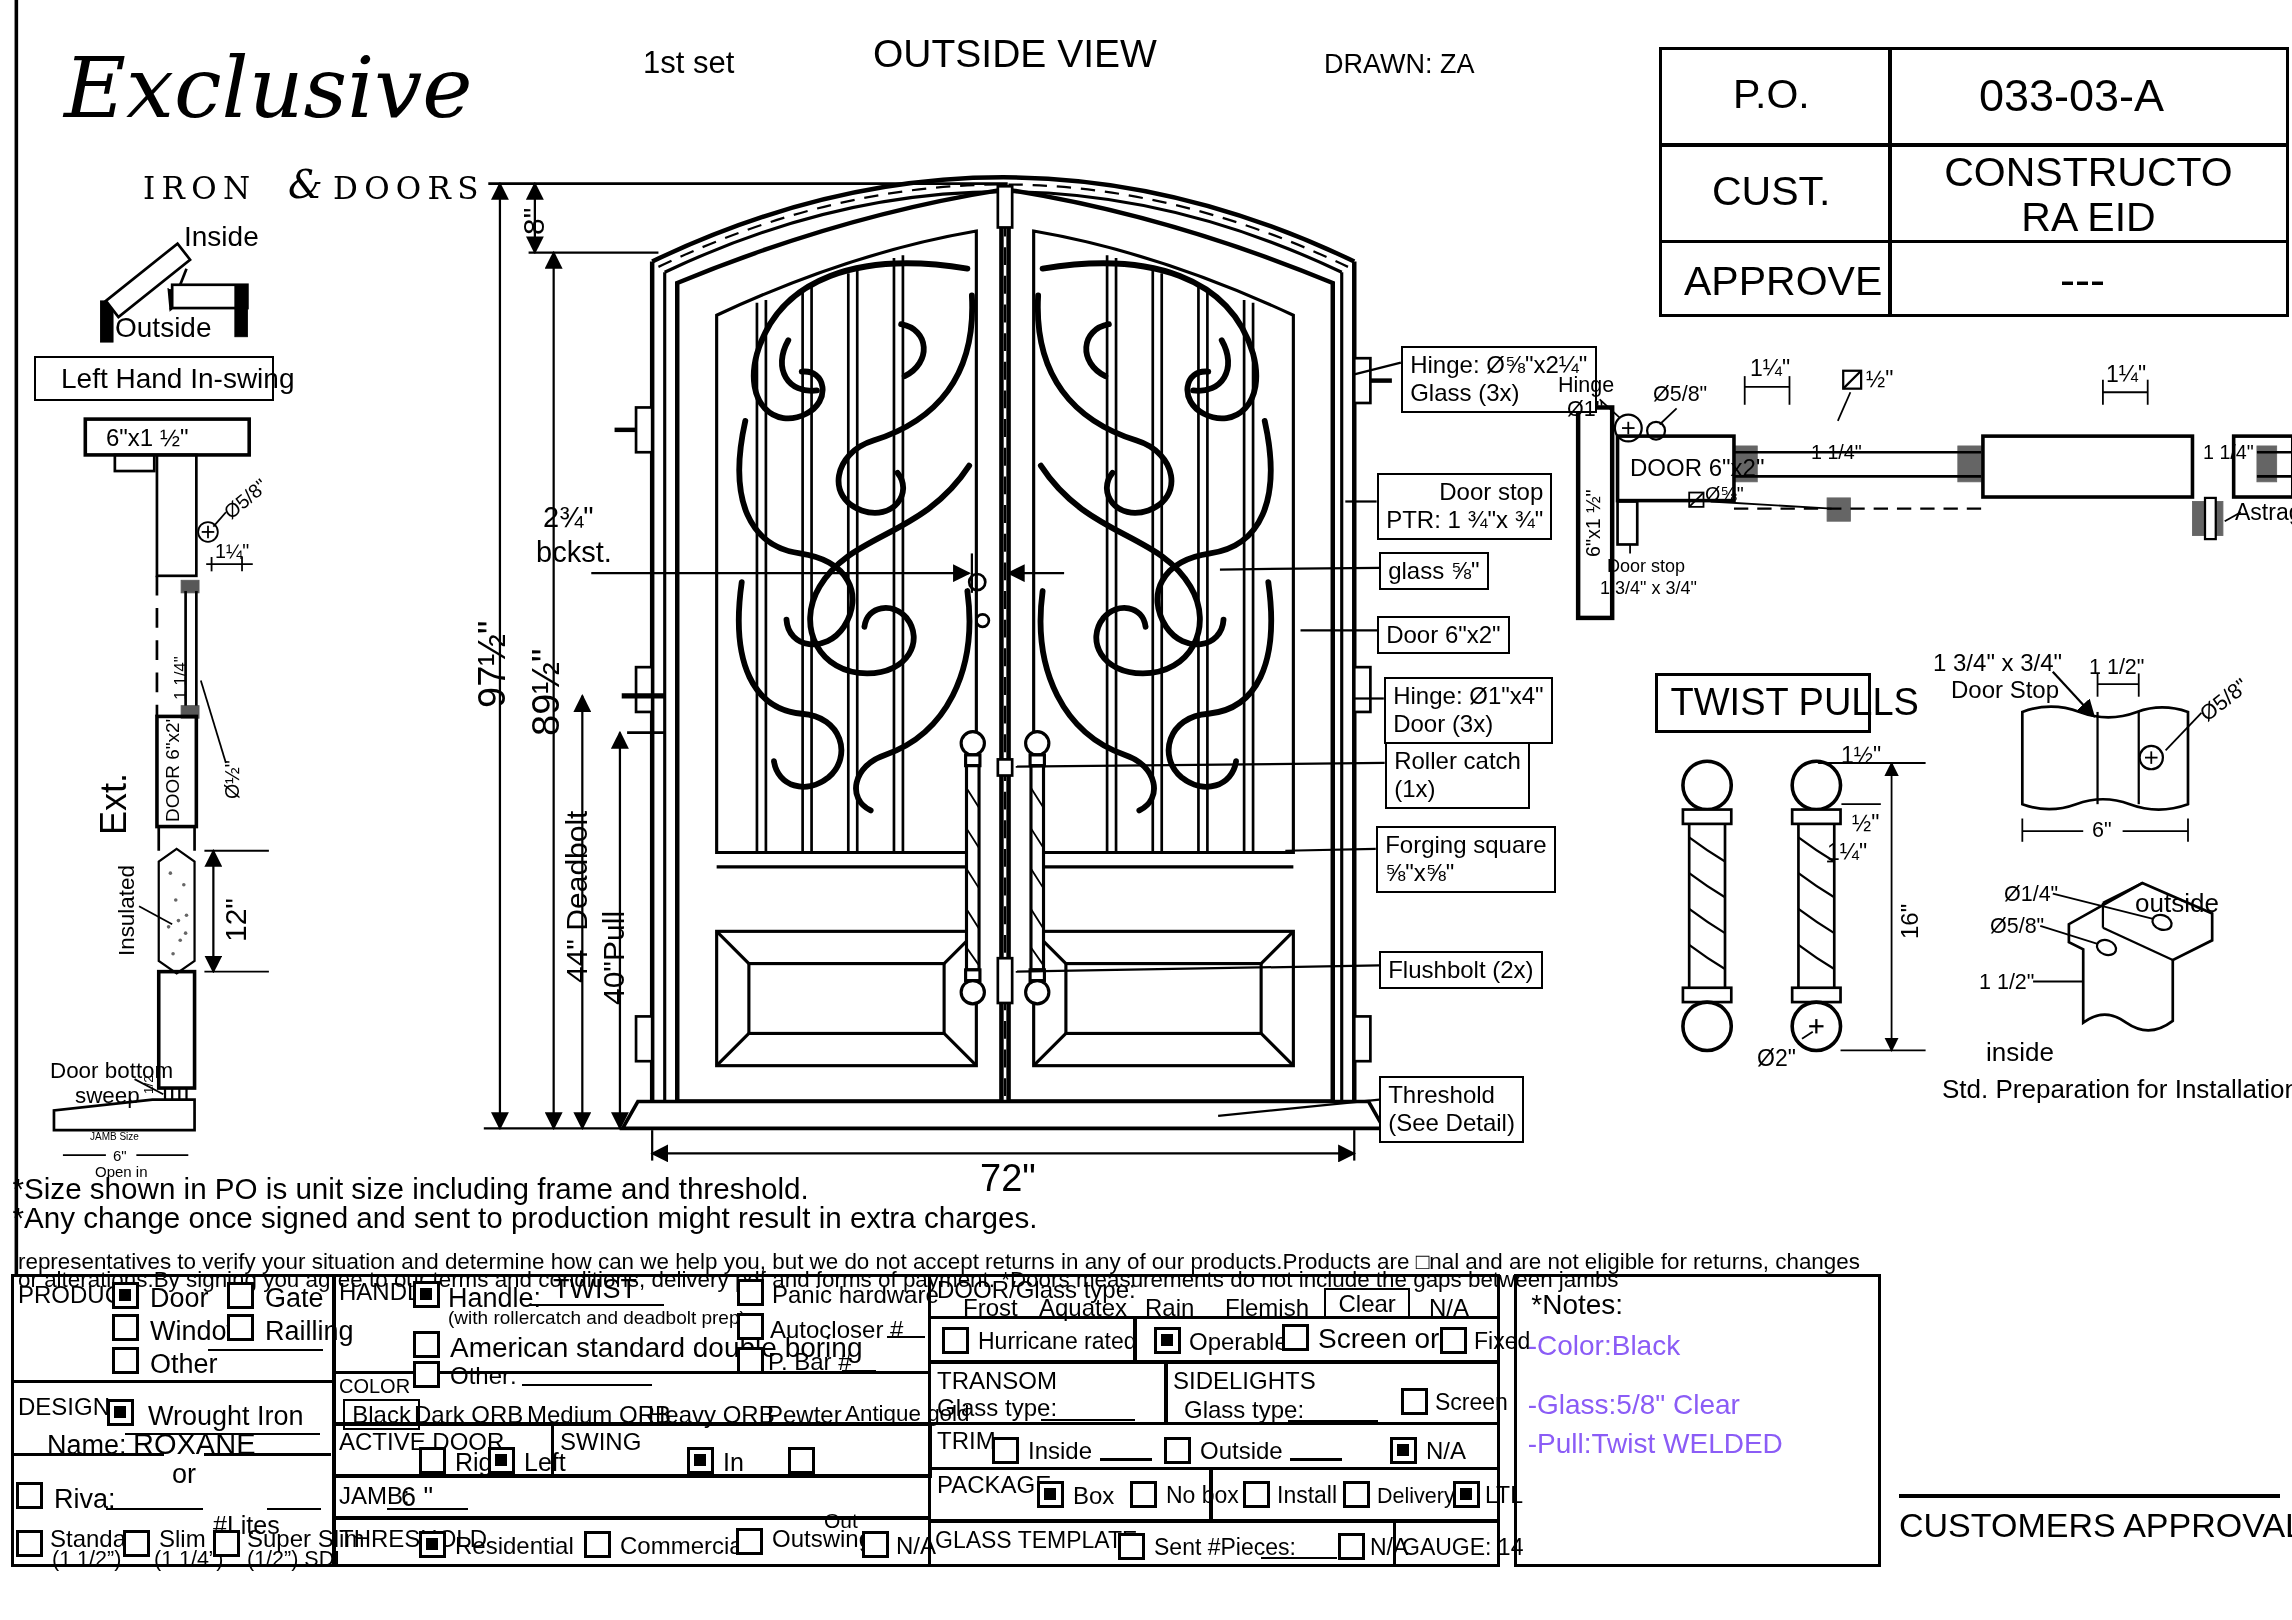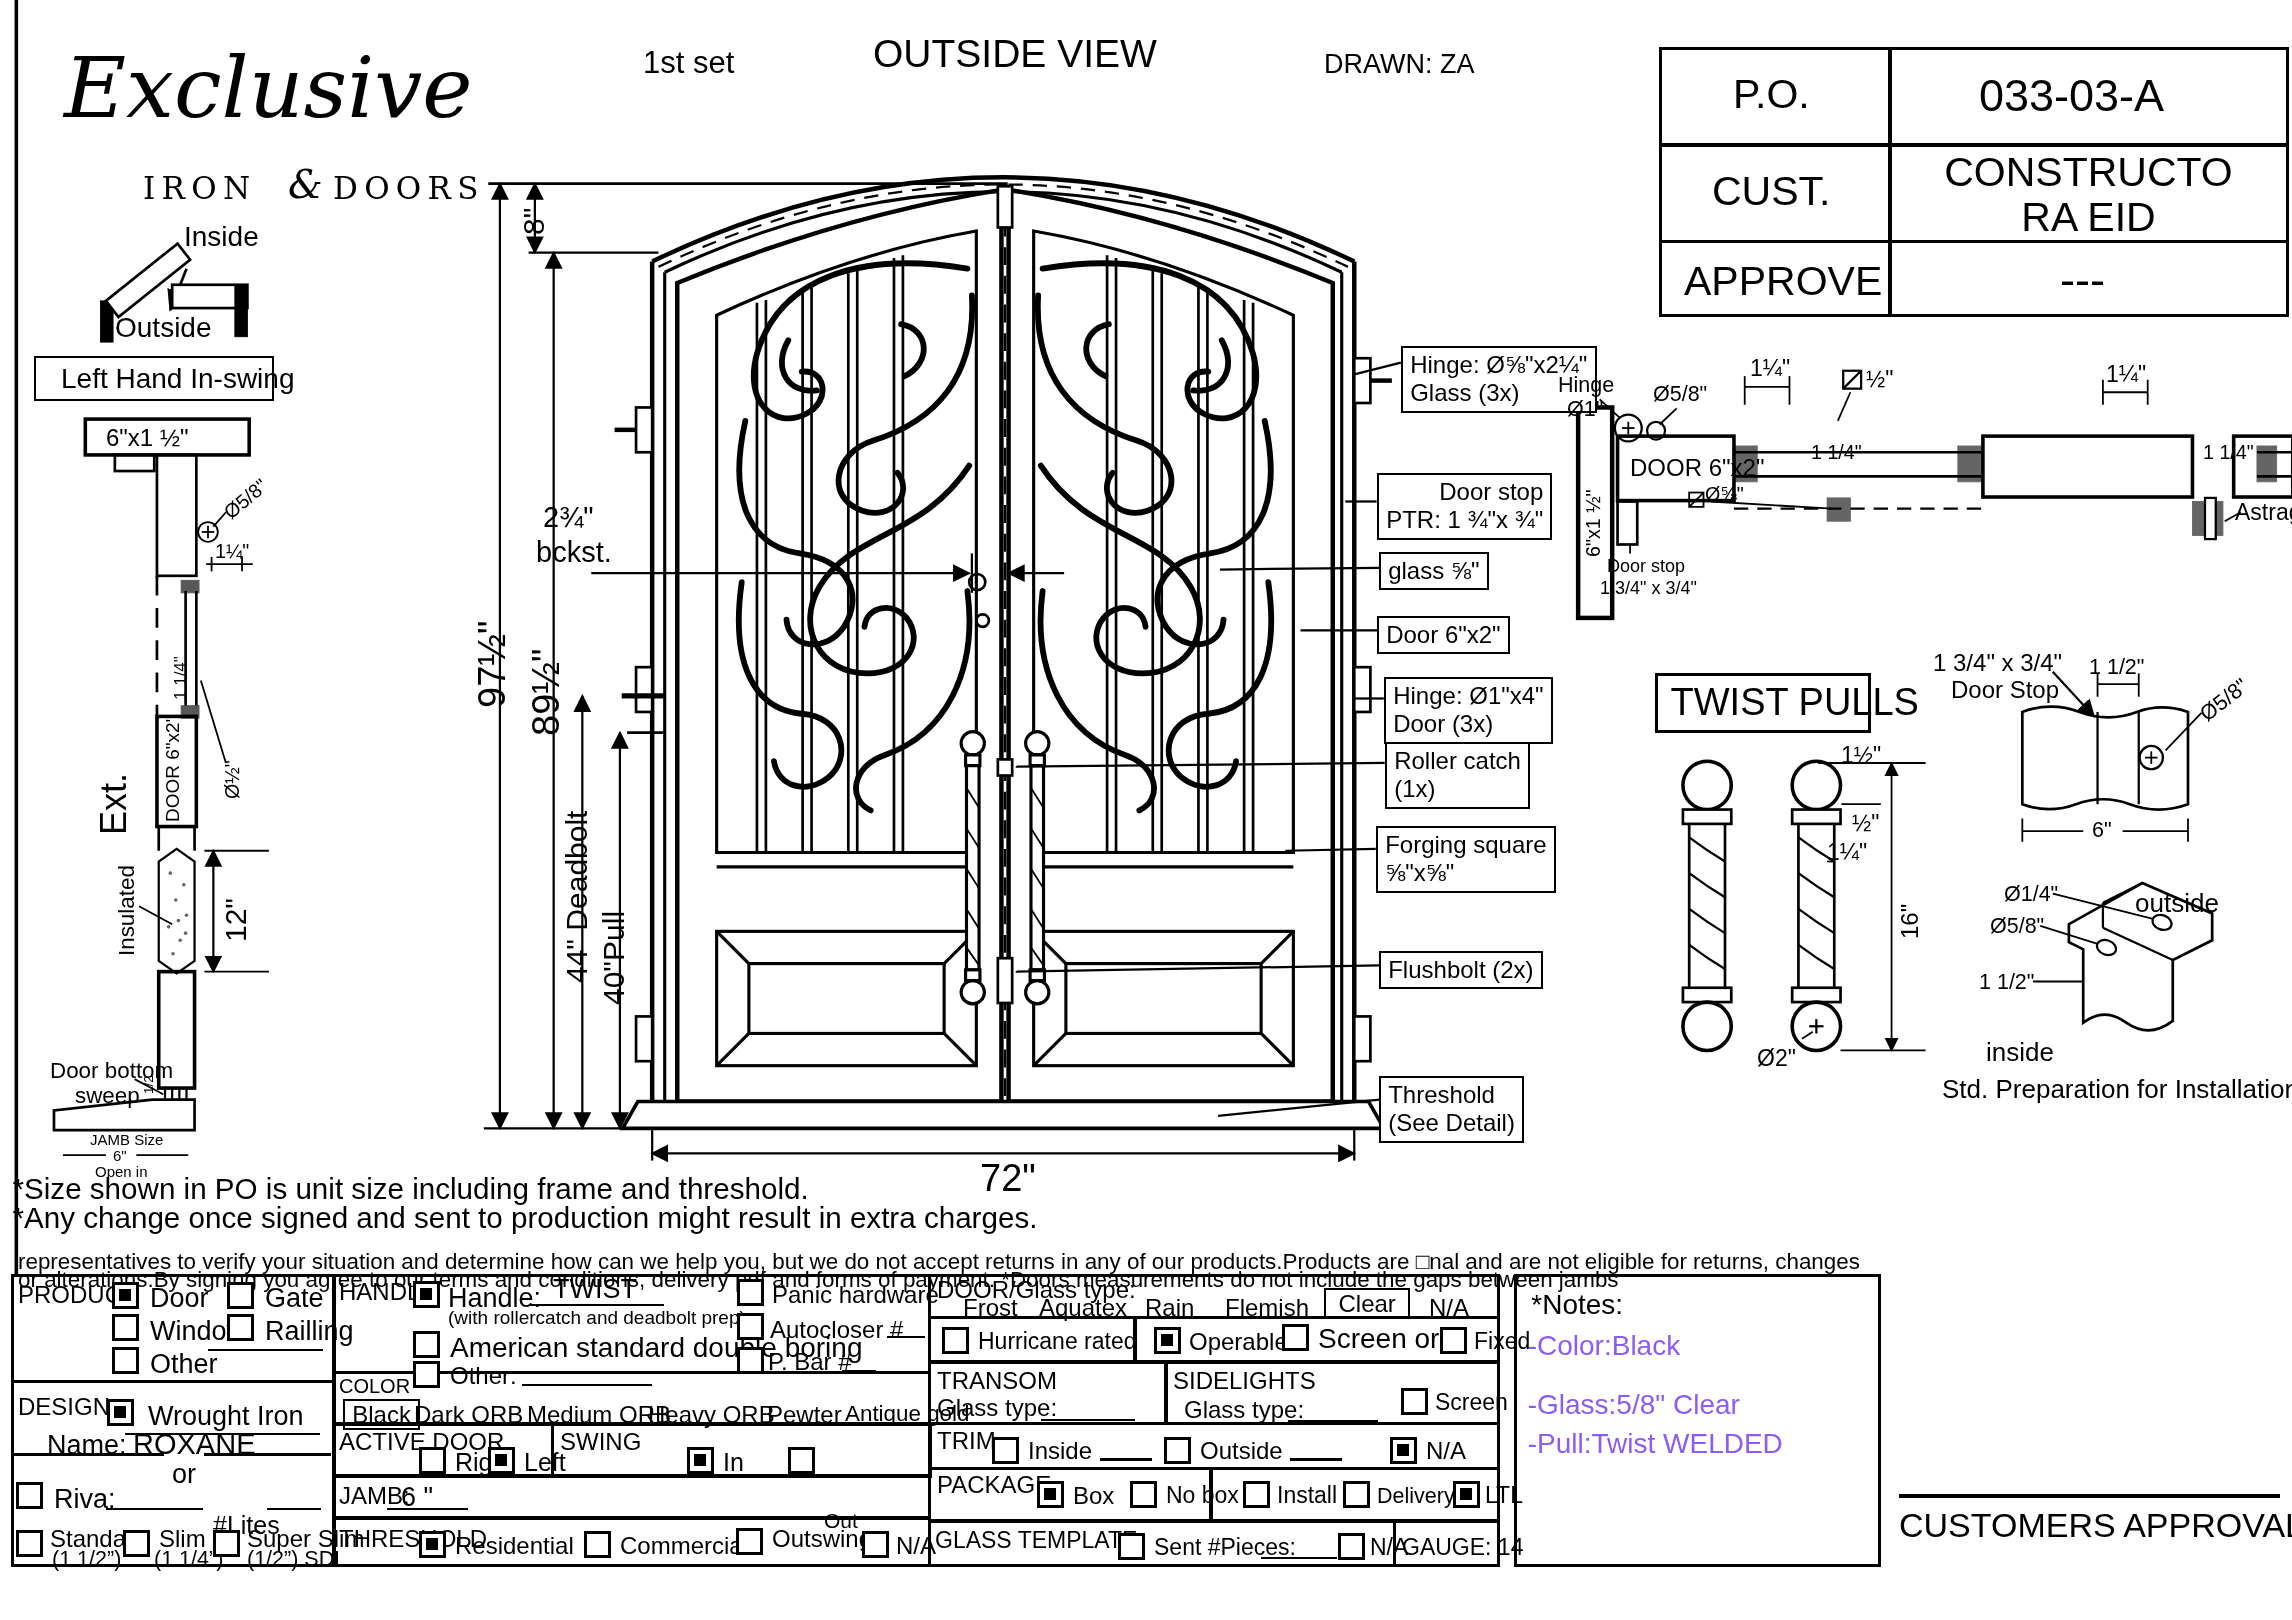--- a/index.html
+++ b/index.html
@@ -341,21 +341,21 @@
 <div class="t" style="left:215px;top:541px;font-size:19.7px;">1¼"</div>
 <div class="t rot" style="left:222px;top:799px;font-size:19.7px;">Ø½"</div>
 <div class="t rot" style="left:172px;top:700px;font-size:17px;">1 1/4"</div>
 <div class="t rot" style="left:163px;top:822px;font-size:19px;">DOOR 6"x2"</div>
 <div class="t rot" style="left:95px;top:835px;font-size:36px;">Ext.</div>
 <div class="t rot" style="left:115px;top:956px;font-size:22.4px;">Insulated</div>
 <div class="t rot" style="left:220px;top:942px;font-size:30px;">12"</div>
 <div class="t" style="left:50px;top:1059px;font-size:22.4px;">Door bottom</div>
 <div class="t" style="left:75px;top:1084px;font-size:22.4px;">sweep</div>
 <div class="t rot" style="left:142px;top:1094px;font-size:13.4px;">1/2</div>
-<div class="t" style="left:90px;top:1132px;font-size:15px;">JAMB Size</div>
+<div class="t" style="left:90px;top:1132px;font-size:10px;">JAMB Size</div>
 <div class="t" style="left:113px;top:1148px;font-size:15px;">6"</div>
 <div class="t" style="left:95px;top:1164px;font-size:15px;">Open in</div>
 
 <div class="t rot" style="left:518px;top:235px;font-size:30px;">8"</div>
 <div class="t rot" style="left:473px;top:708px;font-size:38px;">97½"</div>
 <div class="t rot" style="left:527px;top:736px;font-size:38px;">89½"</div>
 <div class="t rot" style="left:561px;top:983px;font-size:30px;">44" Deadbolt</div>
 <div class="t rot" style="left:598px;top:1005px;font-size:30px;">40"Pull</div>
 <div class="t" style="left:543px;top:502px;font-size:29px;">2¾"</div>
 <div class="t" style="left:536px;top:537px;font-size:29px;">bckst.</div>

